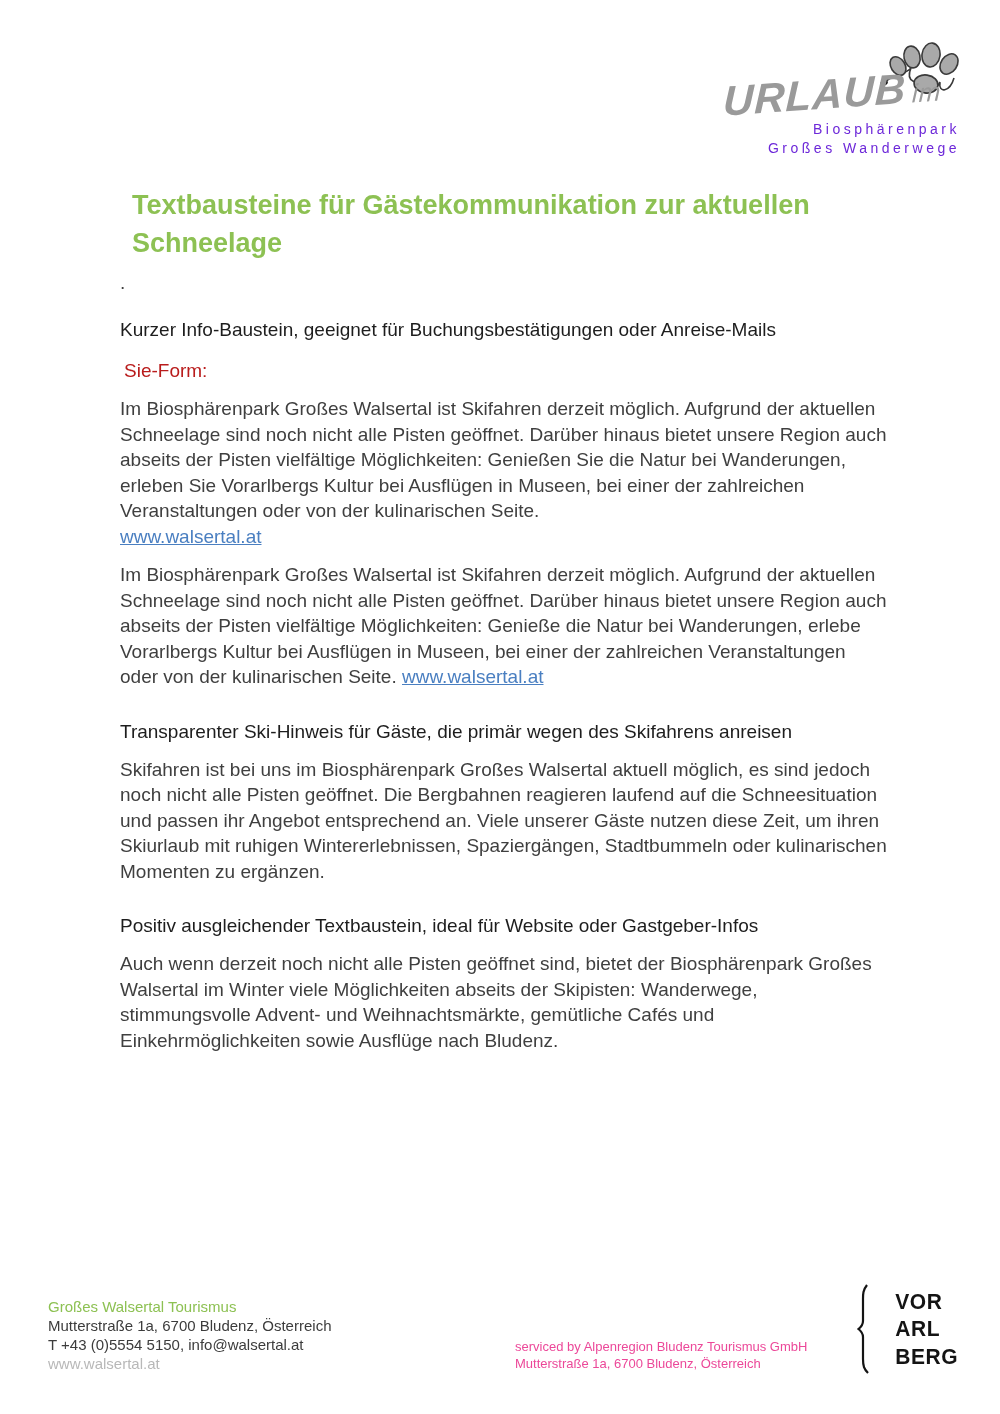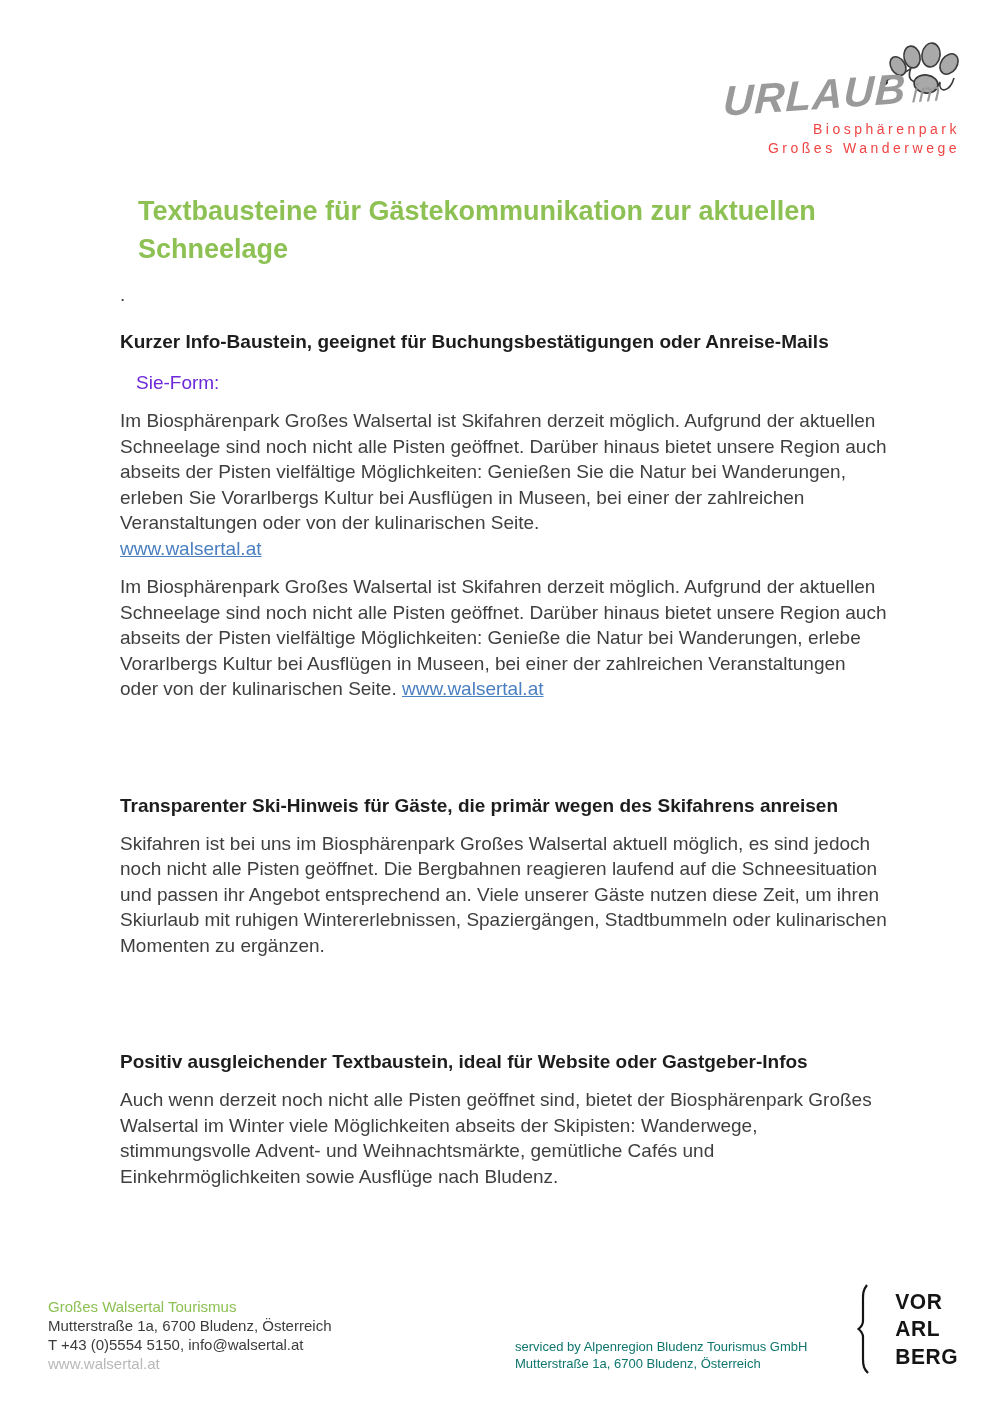--- a/index.html
+++ b/index.html
@@ -18,51 +18,51 @@
   .leaves{position:absolute;top:0;right:-2px;}
   .script{
     position:absolute;bottom:2px;right:18px;
     font-size:42px;font-style:italic;font-weight:bold;
     color:#9a9a9a;letter-spacing:1px;
     transform:rotate(-4deg) skewX(-6deg);
     white-space:nowrap;
   }
   .script .im{font-size:26px;font-weight:normal;margin-left:6px;}
   .logo-sub{
-    color:#ef4444;font-size:14px;letter-spacing:3.5px;
+    color:#6d28d9;font-size:14px;letter-spacing:3.5px;
     line-height:19px;white-space:nowrap;
   }
 
   
   .content{position:absolute;left:120px;top:174px;width:772px;}
   h1{
-    margin:18px;font-size:27px;line-height:38px;font-weight:bold;
+    margin:12px;font-size:27px;line-height:38px;font-weight:bold;
     color:#8dc153;max-width:800px;
   }
   .dot{font-size:19px;line-height:18px;color:#3f3f3f;margin-top:4px;}
   h2{
     margin:26px 0 0 0;font-size:19px;line-height:24px;
-    font-weight:bold;color:#1d1d1d;
+    font-weight:normal;color:#1d1d1d;
   }
-  h2.gap{margin-top:92px;}
-  .label{margin:17px 0 0 16px;font-size:19px;line-height:24px;color:#6d28d9;}
+  h2.gap{margin-top:30px;}
+  .label{margin:17px 0 0 4px;font-size:19px;line-height:24px;color:#b91c1c;}
   .body{
     margin:13px 4px 0 0;font-size:19px;line-height:25.5px;
     color:#3f3f3f;
   }
   a.link{color:#4a7fc1;text-decoration:underline;}
 
   
   .footer-left{position:absolute;left:48px;top:1297px;font-size:15px;line-height:19px;}
   .footer-left .org{color:#8dc153;font-weight:normal;}
   .footer-left .line{color:#3c3c3c;}
   .footer-left .site{color:#b8b8b8;}
   .footer-center{
     position:absolute;left:515px;top:1338px;
-    font-size:13px;line-height:17px;color:#0f766e;
+    font-size:13px;line-height:17px;color:#ec4899;
   }
   .footer-logo{
     position:absolute;right:42px;top:1283px;
     display:flex;align-items:center;gap:24px;
   }
   .vtext{
     font-size:21px;font-weight:bold;color:#141414;
     line-height:26px;letter-spacing:0.5px;
     transform:scaleY(1.05);
   }

